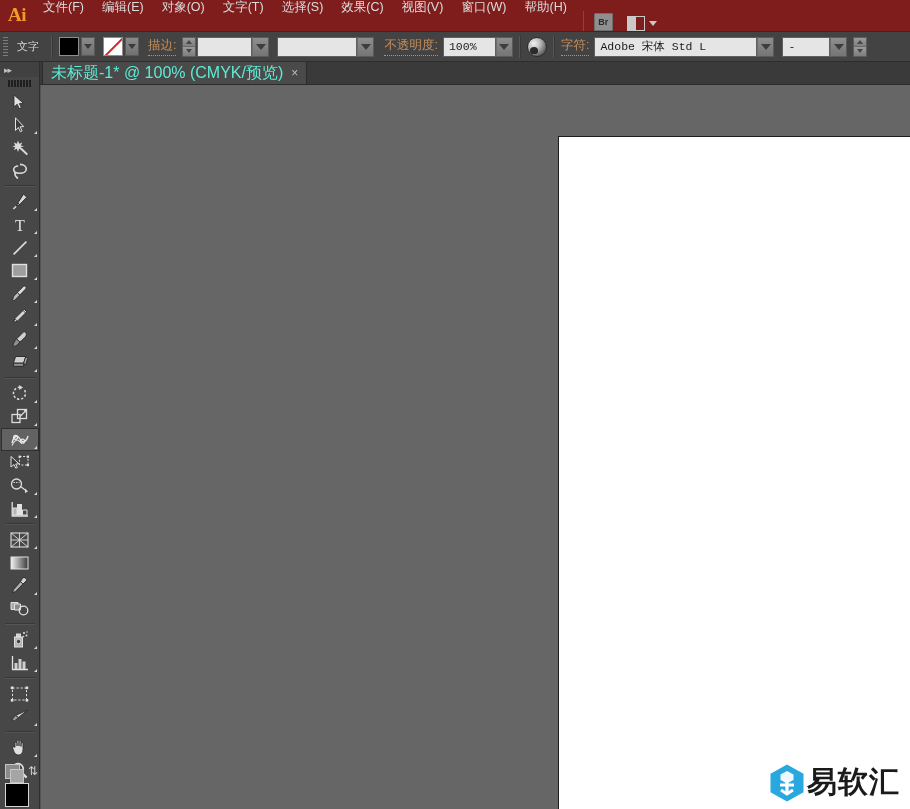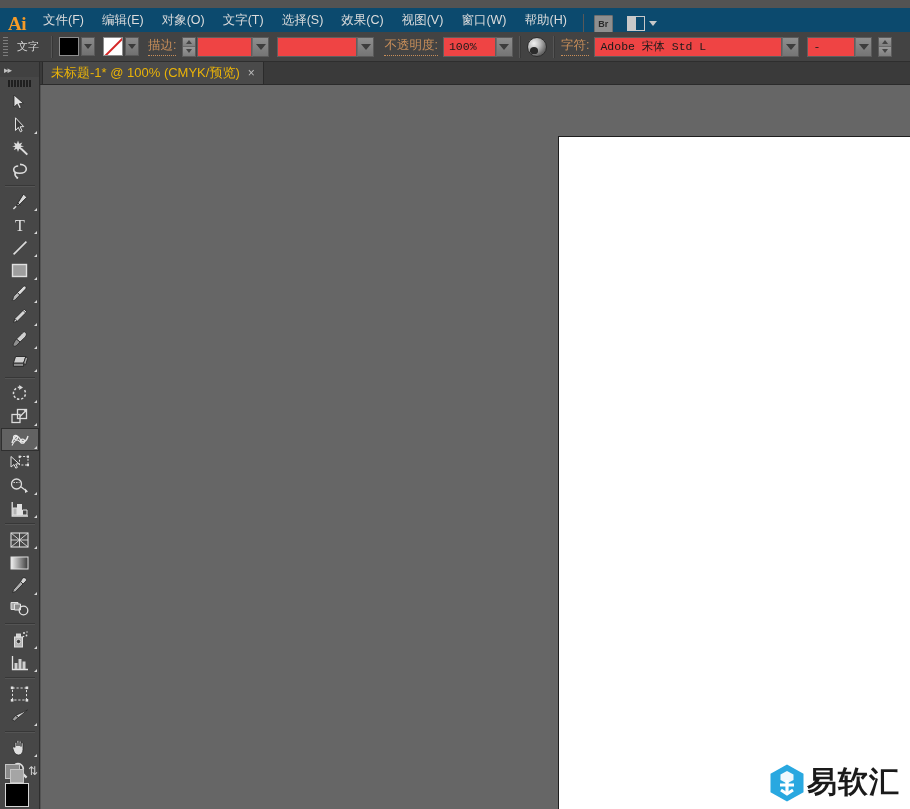--- a/index.html
+++ b/index.html
@@ -18,25 +18,25 @@
   }
   .app {
     position: relative;
     width: 910px;
     height: 809px;
   }
 
   
   .menubar {
     position: absolute;
-    left: 0; top: 8px;
+    left: 0; top: 0;
     width: 910px; height: 32px;
-    background: #0c4a6e;
-    display: flex;
-    align-items: center;
+    background: #7f1d1d;
+    display: flex;
+    align-items: flex-end;
     box-sizing: border-box;
     border-bottom: 1px solid #2c2c2c;
   }
   .ai-logo {
     width: 34px; height: 32px;
     display: flex; align-items: center; justify-content: center;
     color: #f59b28;
     font-size: 19px;
     font-weight: bold;
     font-family: "Liberation Serif", "DejaVu Serif", serif;
@@ -188,21 +188,21 @@
     border-bottom: 4px solid #454545;
   }
   .tri-dn {
     width: 0; height: 0;
     border-left: 3.5px solid transparent;
     border-right: 3.5px solid transparent;
     border-top: 4px solid #454545;
   }
   .field {
     height: 20px;
-    background: #ef4444;
+    background: #e5e5e5;
     border: 1px solid #5f5f5f;
     box-sizing: border-box;
     display: flex;
     align-items: center;
     color: #1b1b1b;
     font-size: 12px;
     padding-left: 5px;
   }
   .field.mono {
     font-family: "Liberation Mono", "DejaVu Sans Mono", monospace;
@@ -253,22 +253,22 @@
     height: 22px;
     background: #4a4a4a;
     border-right: 1px solid #2b2b2b;
     border-left: 1px solid #2b2b2b;
     display: flex;
     align-items: center;
     padding: 0 8px;
     box-sizing: border-box;
   }
   .doc-tab .title {
-    color: #eab308;
-    font-size: 13px;
+    color: #5eead4;
+    font-size: 16px;
     white-space: nowrap;
   }
   .doc-tab .close {
     margin-left: 8px;
     color: #bdbdbd;
     font-size: 12px;
     line-height: 1;
   }
 
   
@@ -495,21 +495,21 @@
     <div class="field-drop">
         <div class="tri"></div>
       </div>
 
     <div class="vsep"></div>
     <div class="sphere-btn"></div>
     <div class="vsep"></div>
 
     <div class="cb-link">字符:</div>
     <div style="width:5px"></div>
-    <div class="field mono" style="width:188px">Adobe 宋体 Std L</div>
+    <div class="field mono" style="width:163px">Adobe 宋体 Std L</div>
     <div class="field-drop">
         <div class="tri"></div>
       </div>
 
     <div style="width:8px"></div>
     <div class="field mono" style="width:48px">-</div>
     <div class="field-drop">
         <div class="tri"></div>
       </div>
 

